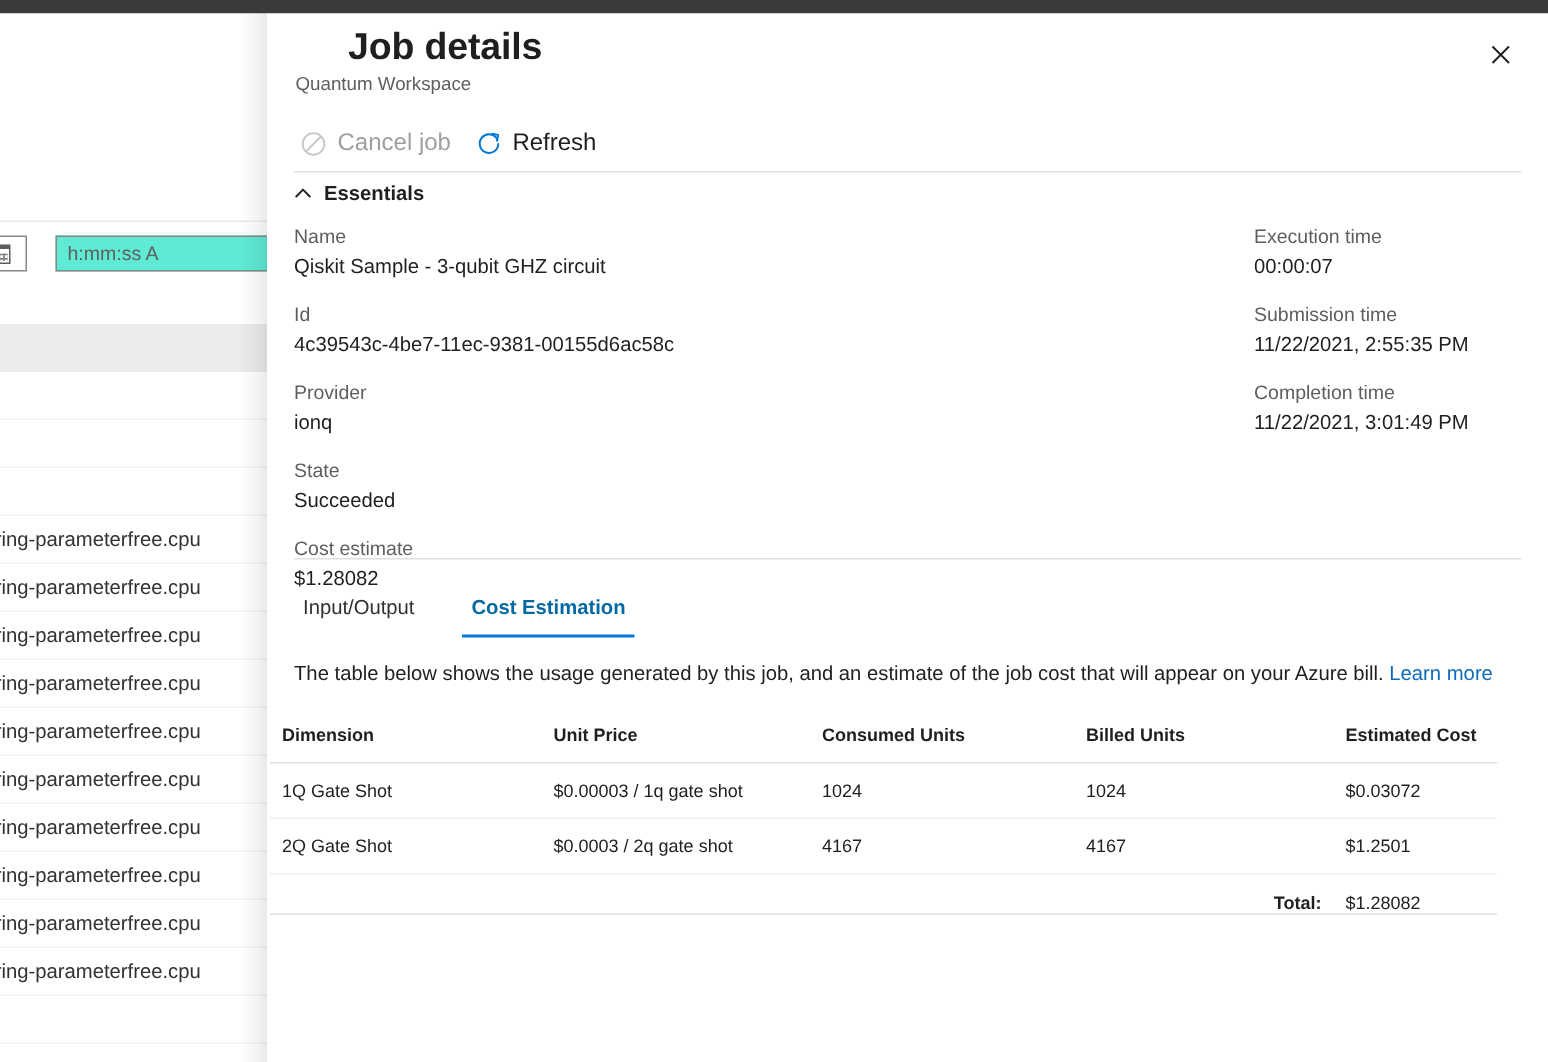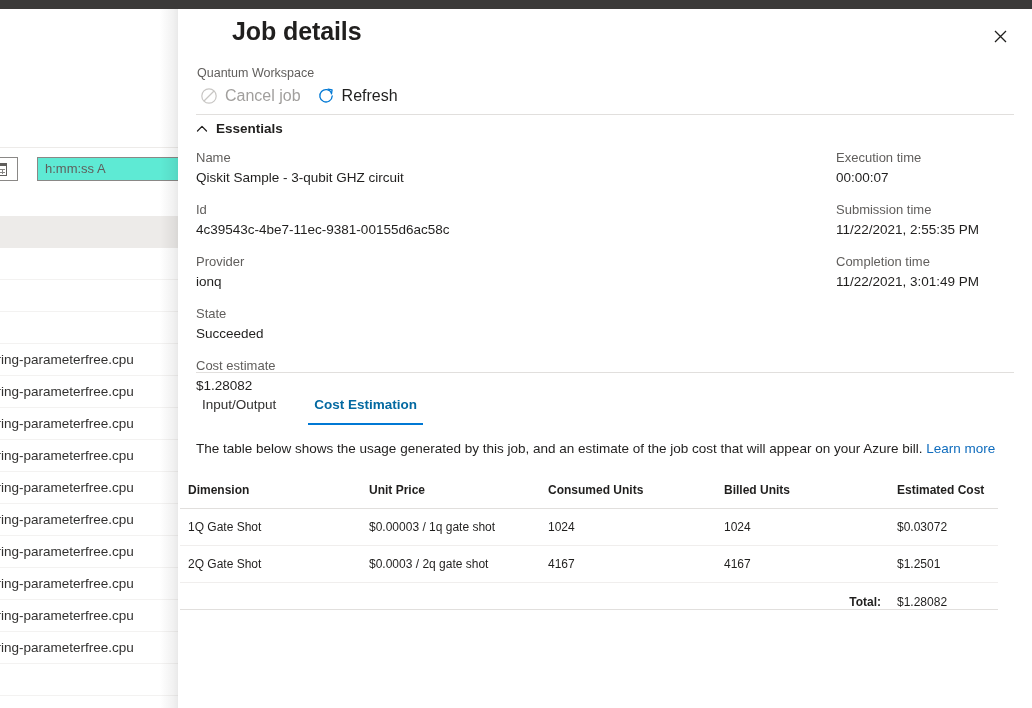--- a/index.html
+++ b/index.html
@@ -157,21 +157,21 @@
     font-size: 25px;
     font-weight: 600;
     color: #201f1e;
     letter-spacing: -0.1px;
     line-height: 32px;
     margin-left: 36px;
   }
   .panel-subtitle {
     position: absolute;
     left: 19px;
-    top: 56px;
+    top: 39px;
     font-size: 12.5px;
     color: #605e5c;
     line-height: 16px;
   }
   .close-btn {
     position: absolute;
     right: 16px;
     top: 11px;
     width: 32px;
     height: 32px;

